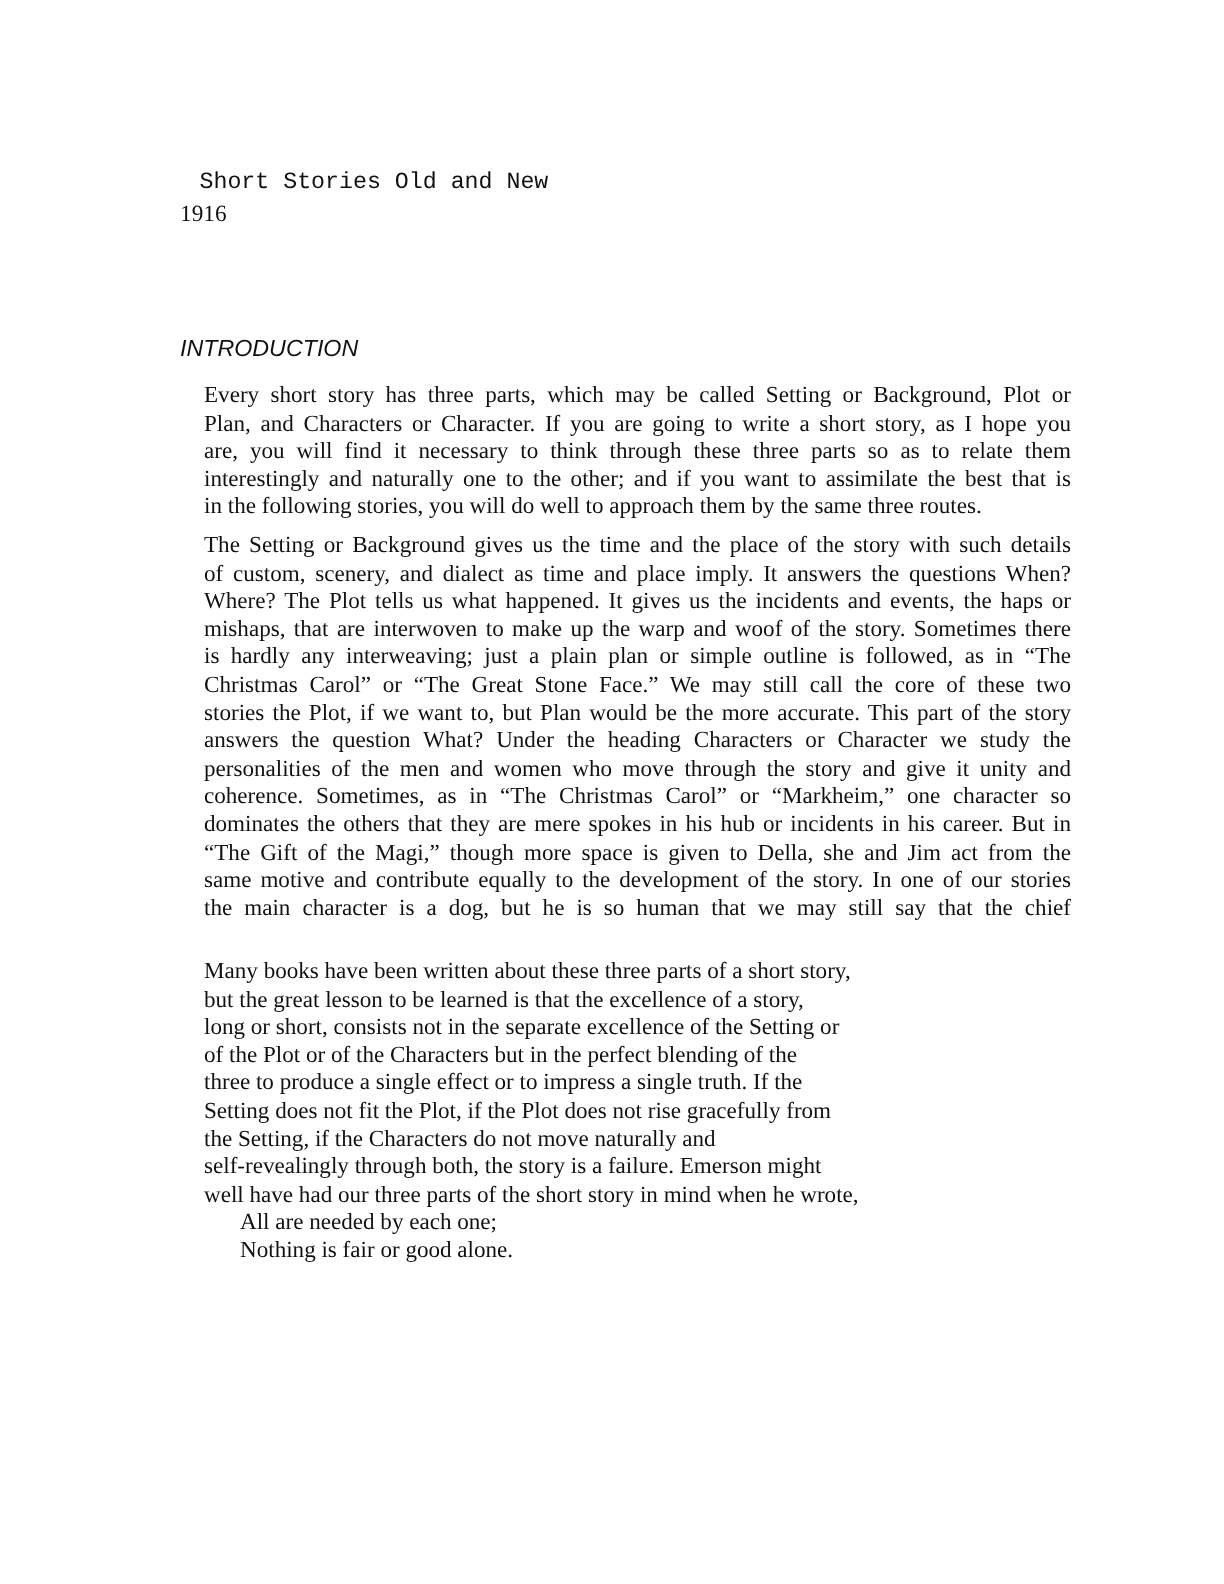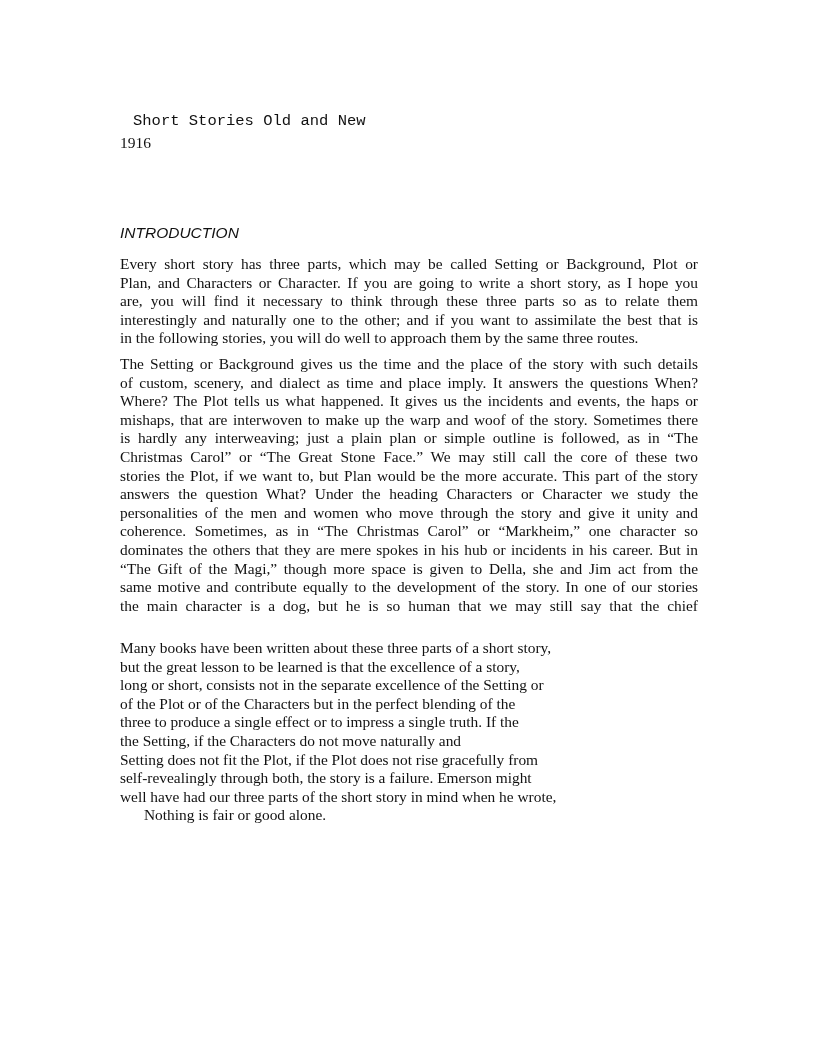--- a/index.html
+++ b/index.html
@@ -38,21 +38,21 @@
       left: 120px;
       top: 224px;
       font-family: "Liberation Sans", sans-serif;
       font-style: italic;
       font-size: 15.5px;
       line-height: 18px;
       white-space: nowrap;
     }
     .para {
       position: absolute;
-      left: 120px;
+      left: 136px;
       width: 578px;
       font-family: "Liberation Serif", serif;
       font-size: 15.4px;
       line-height: 18.6px;
     }
     .para .ln {
       display: block;
       white-space: nowrap;
       text-align: justify;
       text-align-last: justify;
@@ -104,19 +104,20 @@
     <span class="ln">same motive and contribute equally to the development of the story. In one of our stories</span>
     <span class="ln">the main character is a dog, but he is so human that we may still say that the chief</span>
   </div>
 
   <div class="para ragged" id="p3">
     <span class="ln">Many books have been written about these three parts of a short story,</span>
     <span class="ln">but the great lesson to be learned is that the excellence of a story,</span>
     <span class="ln">long or short, consists not in the separate excellence of the Setting or</span>
     <span class="ln">of the Plot or of the Characters but in the perfect blending of the</span>
     <span class="ln">three to produce a single effect or to impress a single truth. If the</span>
+    <span class="ln">Setting does not fit the Plot, if the Plot does not rise gracefully from</span>
     <span class="ln">the Setting, if the Characters do not move naturally and</span>
-    <span class="ln">Setting does not fit the Plot, if the Plot does not rise gracefully from</span>
     <span class="ln">self-revealingly through both, the story is a failure. Emerson might</span>
     <span class="ln">well have had our three parts of the short story in mind when he wrote,</span>
+    <span class="ln verse">All are needed by each one;</span>
     <span class="ln verse">Nothing is fair or good alone.</span>
   </div>
 </div>
 
 </body></html>

